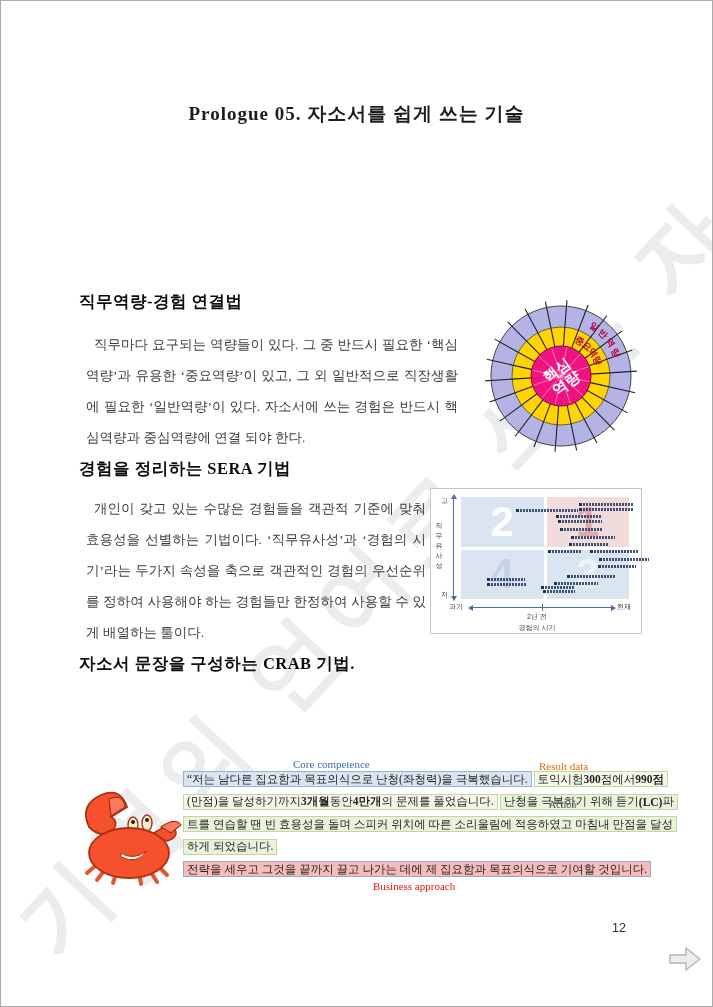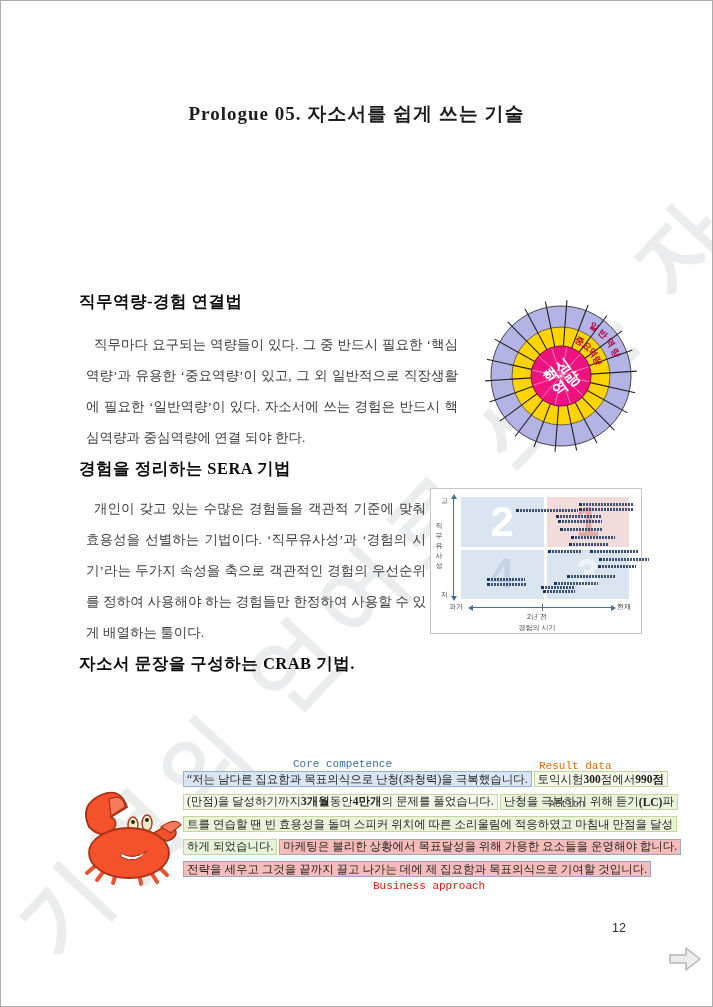--- a/index.html
+++ b/index.html
@@ -63,21 +63,21 @@
   .crab-block{position:absolute;left:60px;top:758px;width:590px;height:140px;font-family:"Liberation Serif",serif;}
   .crab-art{position:absolute;left:2px;top:24px;width:128px;height:104px;}
   .crab-lines{position:absolute;left:122px;top:12px;width:462px;}
   .crab-line{height:18px;margin-bottom:4.5px;white-space:nowrap;display:flex;}
   .box{display:inline-flex;align-items:center;height:16px;border:1px solid;padding:0 3px;font-size:11.5px;color:#232323;margin-right:2px;box-sizing:border-box;}
   .box b{font-weight:bold;}
   .box-core{background:#dbe5f1;border-color:#95b3d7;}
   .box-result{background:#f3f7e7;border-color:#c3d69b;}
   .box-action{background:#e9f2da;border-color:#c3d69b;}
   .box-business{background:#f5bcb9;border-color:#95a8c9;}
-  .mini-label{position:absolute;font-family:Liberation Mono, monospace;font-size:11px;line-height:1;z-index:2;}
+  .mini-label{position:absolute;font-family:Liberation Serif, serif;font-size:11px;line-height:1;z-index:2;}
   .lbl-core{left:232px;top:0;color:#3d6ea5;}
   .lbl-result{left:478px;top:2px;color:#e36c0a;}
   .lbl-action{left:488px;top:41px;color:#4d4d4d;font-size:10px;}
   .lbl-business{left:312px;top:122px;color:#e8130c;}
   .page-num{position:absolute;right:86px;top:920px;font-size:12.5px;color:#2e2e2e;font-family:"Liberation Sans",sans-serif;}
   .next-arrow{position:absolute;right:10px;top:944px;width:34px;height:28px;cursor:pointer;}
 </style>
 </head>
 <body>
 
@@ -317,23 +317,20 @@
           </div>
           <div class="crab-line">
             <span class="box box-action">
               <span>트를 연습할 땐 빈 효용성을 돌며 스피커 위치에 따른 소리울림에 적응하였고 마침내 만점을 달성</span>
             </span>
           </div>
           <div class="crab-line">
             <span class="box box-action">
               <span>하게 되었습니다.</span>
             </span>
-            <span class="box box-business">
-              <span>마케팅은 불리한 상황에서 목표달성을 위해 가용한 요소들을 운영해야 합니다.</span>
-            </span>
           </div>
           <div class="crab-line">
             <span class="box box-business">
               <span>전략을 세우고 그것을 끝까지 끌고 나가는 데에 제 집요함과 목표의식으로 기여할 것입니다.</span>
             </span>
           </div>
         </div>
     </div>
 
     <div class="page-num">12</div>

